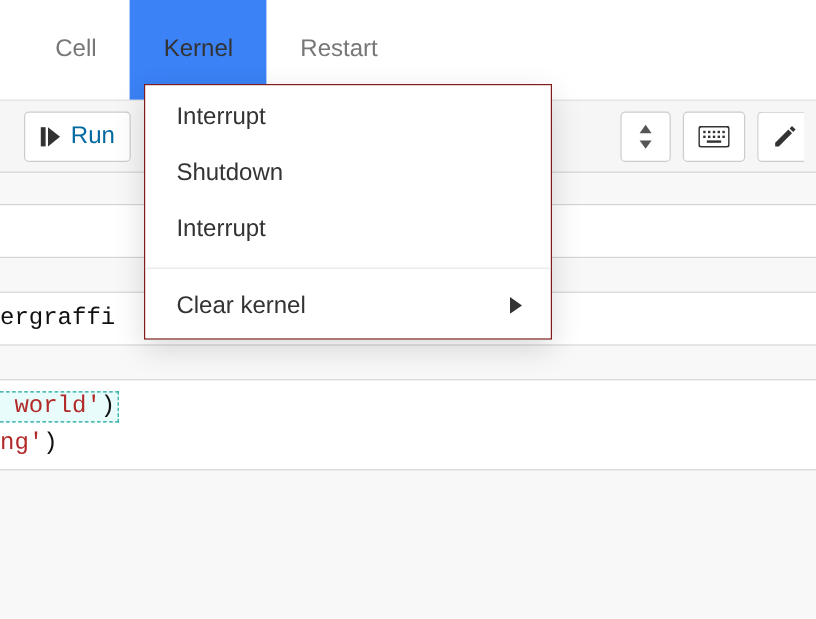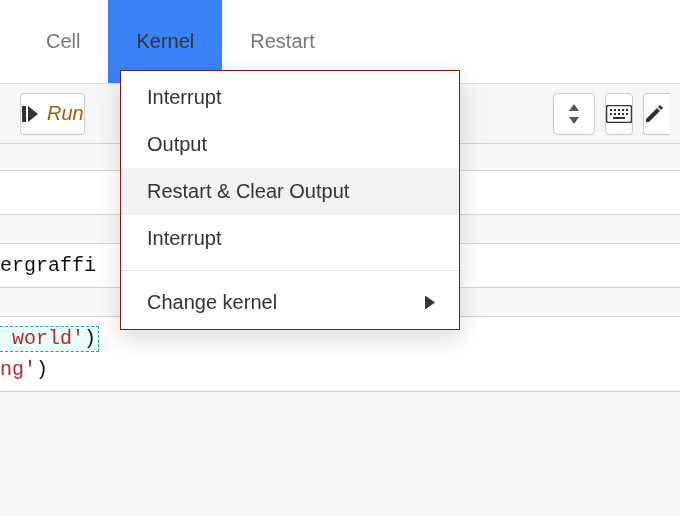--- a/index.html
+++ b/index.html
@@ -44,23 +44,22 @@
     background: #f6f6f6;
     position: relative;
   }
   .tbtn {
     height: 42px;
     background: #fff;
     border: 1px solid #ccc;
     border-radius: 4px;
     display: inline-flex;
     align-items: center;
-    padding: 0 0;
-    color: #a16207;
-    font-style: italic;
+    padding: 0 12px;
+    color: #0369a1;
   }
   .tbtn svg { display:block; }
   .run-btn { gap: 8px; }
   .run-btn span { font-size: 20px; }
   .spacer { flex: 1 1 auto; }
   .select-box {
     height: 42px;
     width: 42px;
     display: flex;
     align-items: center;
@@ -185,25 +184,24 @@
     <pre class="code-black"><span>ergraffi</span></pre>
   </div>
   <div class="cell">
     <pre><span class="sel"><span class="code-str"> world'</span><span class="code-black">)</span></span></pre>
     <pre><span class="code-str">ng'</span><span class="code-black">)</span></pre>
   </div>
 </div>
 
 <div class="dropdown">
   <div class="dd-item">Interrupt</div>
-  <div class="dd-item">Output</div>
-  <div class="dd-item hover">Restart &amp; Clear Output</div>
+  <div class="dd-item">Shutdown</div>
   <div class="dd-item">Interrupt</div>
   <div class="dd-sep"></div>
   <div class="dd-item dd-sub">
-    <span>Change kernel</span>
+    <span>Clear kernel</span>
     <span class="caret">
       <svg width="10" height="14" viewBox="0 0 10 14">
         <polygon points="0,0 10,7 0,14" fill="#333"></polygon>
       </svg>
     </span>
   </div>
 </div>
 
 </body></html>

